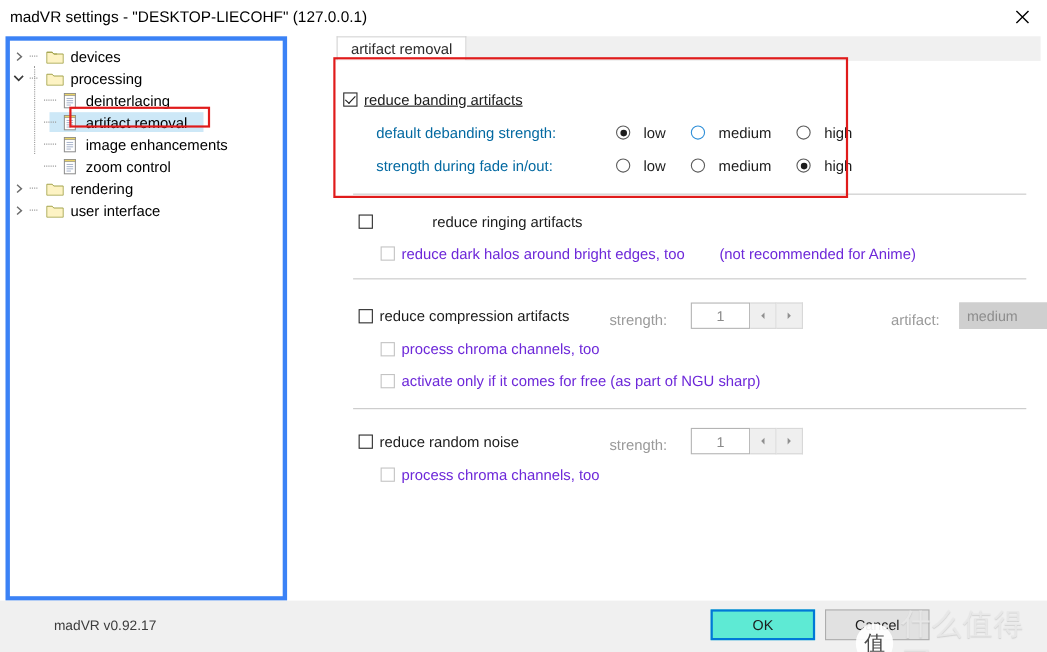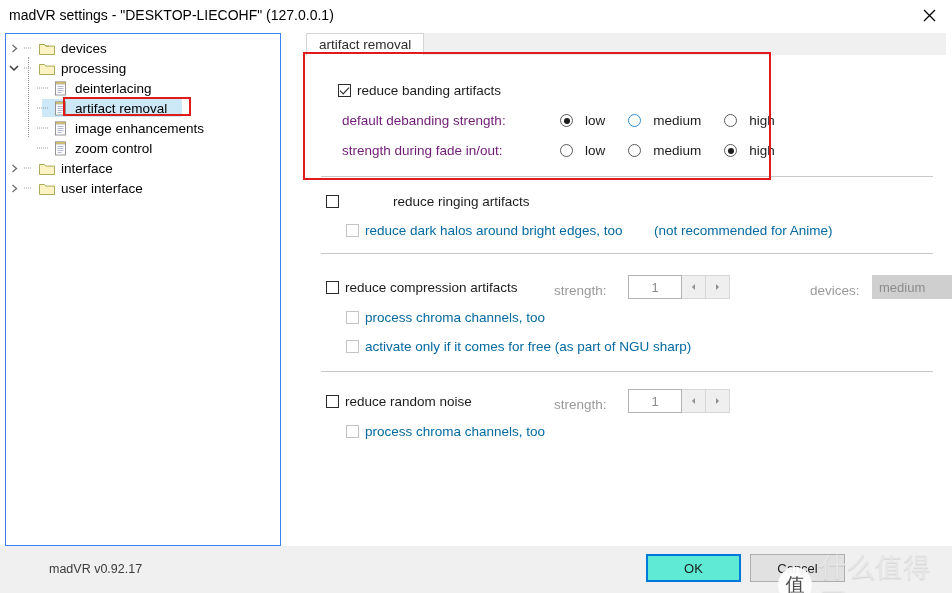--- a/index.html
+++ b/index.html
@@ -32,23 +32,23 @@
     position: absolute; right: 0; top: 0;
     width: 46px; height: 31px;
     display: flex; align-items: center; justify-content: center;
     cursor: default;
   }
   .close-btn svg { display: block; }
 
   
   .sidebar {
     position: absolute; left: 5px; top: 33px;
-    width: 276px; height: 513px;
-    background: #ffffff;
-    border: 1px solid #3b82f6;
+    width: 256px; height: 513px;
+    background: #ffffff;
+    border: 4px solid #3b82f6;
     box-sizing: border-box;
     overflow: hidden;
   }
   .tree { position: relative; padding-top: 4px; }
   .tree-row {
     position: relative;
     height: 20px;
     display: flex;
     align-items: center;
     white-space: nowrap;
@@ -131,21 +131,21 @@
   .cb.checked::after {
     content: "";
     position: absolute;
     left: 3px; top: 0px;
     width: 4px; height: 8px;
     border: solid #1c1c1c;
     border-width: 0 1.6px 1.6px 0;
     transform: rotate(43deg);
   }
   .cb-lbl { padding-left: 6px; font-size: 13.5px; color: #1c1c1c; }
-  .cb-lbl.dim { color: #0369a1; }
+  .cb-lbl.dim { color: #6d28d9; }
 
   .radio {
     width: 13px; height: 13px;
     border-radius: 50%;
     border: 1px solid #5b5b5b;
     background: #ffffff;
     box-sizing: border-box;
     display: inline-block;
     position: relative;
     flex: 0 0 13px;
@@ -156,21 +156,21 @@
     position: absolute;
     left: 50%; top: 50%;
     width: 6px; height: 6px;
     margin: -3px 0 0 -3px;
     border-radius: 50%;
     background: #1c1c1c;
   }
   .radio-lbl { padding-left: 12px; font-size: 13.5px; color: #1c1c1c; }
   .radio-grp { display: flex; align-items: center; }
 
-  .fieldlabel { font-size: 13.5px; color: #701a75; }
+  .fieldlabel { font-size: 13.5px; color: #0369a1; }
   .fieldlabel.dim { color: #9a9a9a; }
 
   .spin { display: flex; align-items: stretch; height: 24px; }
   .spin-box {
     width: 54px;
     border: 1px solid #b4b4b4;
     background: #ffffff;
     box-sizing: border-box;
     display: flex; align-items: center; justify-content: center;
     font-size: 13px; color: #8a8a8a;
@@ -400,21 +400,21 @@
       <div class="dots">
         <svg width="16" height="20">
             <line x1="2" y1="10" x2="9" y2="10" stroke="#9a9a9a" stroke-width="1" stroke-dasharray="1,1"></line>
           </svg>
       </div>
       <div class="ico">
         <svg width="16" height="13" viewBox="0 0 16 13">
           <path d="M0.5 2.5 h5 l1.4 1.6 h8.6 v8.4 h-15 z" fill="#fdf3c4" stroke="#a2a24a" stroke-width="0.9"></path>
         </svg>
       </div>
-      <div class="lbl">interface</div>
+      <div class="lbl">rendering</div>
     </div>
 
     <div class="tree-row">
       <div class="chev">
         <svg width="9" height="9" viewBox="0 0 9 9">
             <path d="M2.5 1 L6.5 4.5 L2.5 8" stroke="#6d6d6d" stroke-width="1.3" fill="none"></path>
           </svg>
       </div>
       <div class="dots">
         <svg width="16" height="20">
@@ -431,21 +431,21 @@
 
   </div>
 </div>
 
 <div class="tabstrip">
   <div class="tab">artifact removal</div>
 </div>
 
 <div class="pane">
 
-  <div class="opt-row" style="left:32px; top:28px;">
+  <div class="opt-row" style="left:6px; top:28px;text-decoration:underline;">
     <span class="cb checked"></span>
     <span class="cb-lbl">reduce banding artifacts</span>
   </div>
 
   <div class="opt-row" style="left:36px; top:58px;">
     <span class="fieldlabel">default debanding strength:</span>
   </div>
   <div class="opt-row" style="left:254px; top:58px;">
     <span class="radio-grp">
       <span class="radio sel"></span>
@@ -511,21 +511,21 @@
           </svg>
       </span>
       <span class="spin-btn">
         <svg width="7" height="8" viewBox="0 0 7 8">
             <path d="M2 1 L5 4 L2 7 z" fill="#8f8f8f"></path>
           </svg>
       </span>
     </span>
   </div>
   <div class="opt-row" style="left:504px; top:228px;">
-    <span class="fieldlabel dim">devices:</span>
+    <span class="fieldlabel dim">artifact:</span>
   </div>
   <div class="opt-row" style="left:498px; top:220px; margin-left:68px;">
     <span class="combo">
       <span>medium</span>
 
     </span>
   </div>
 
   <div class="opt-row" style="left:40px; top:255px;">
     <span class="cb dim"></span>

